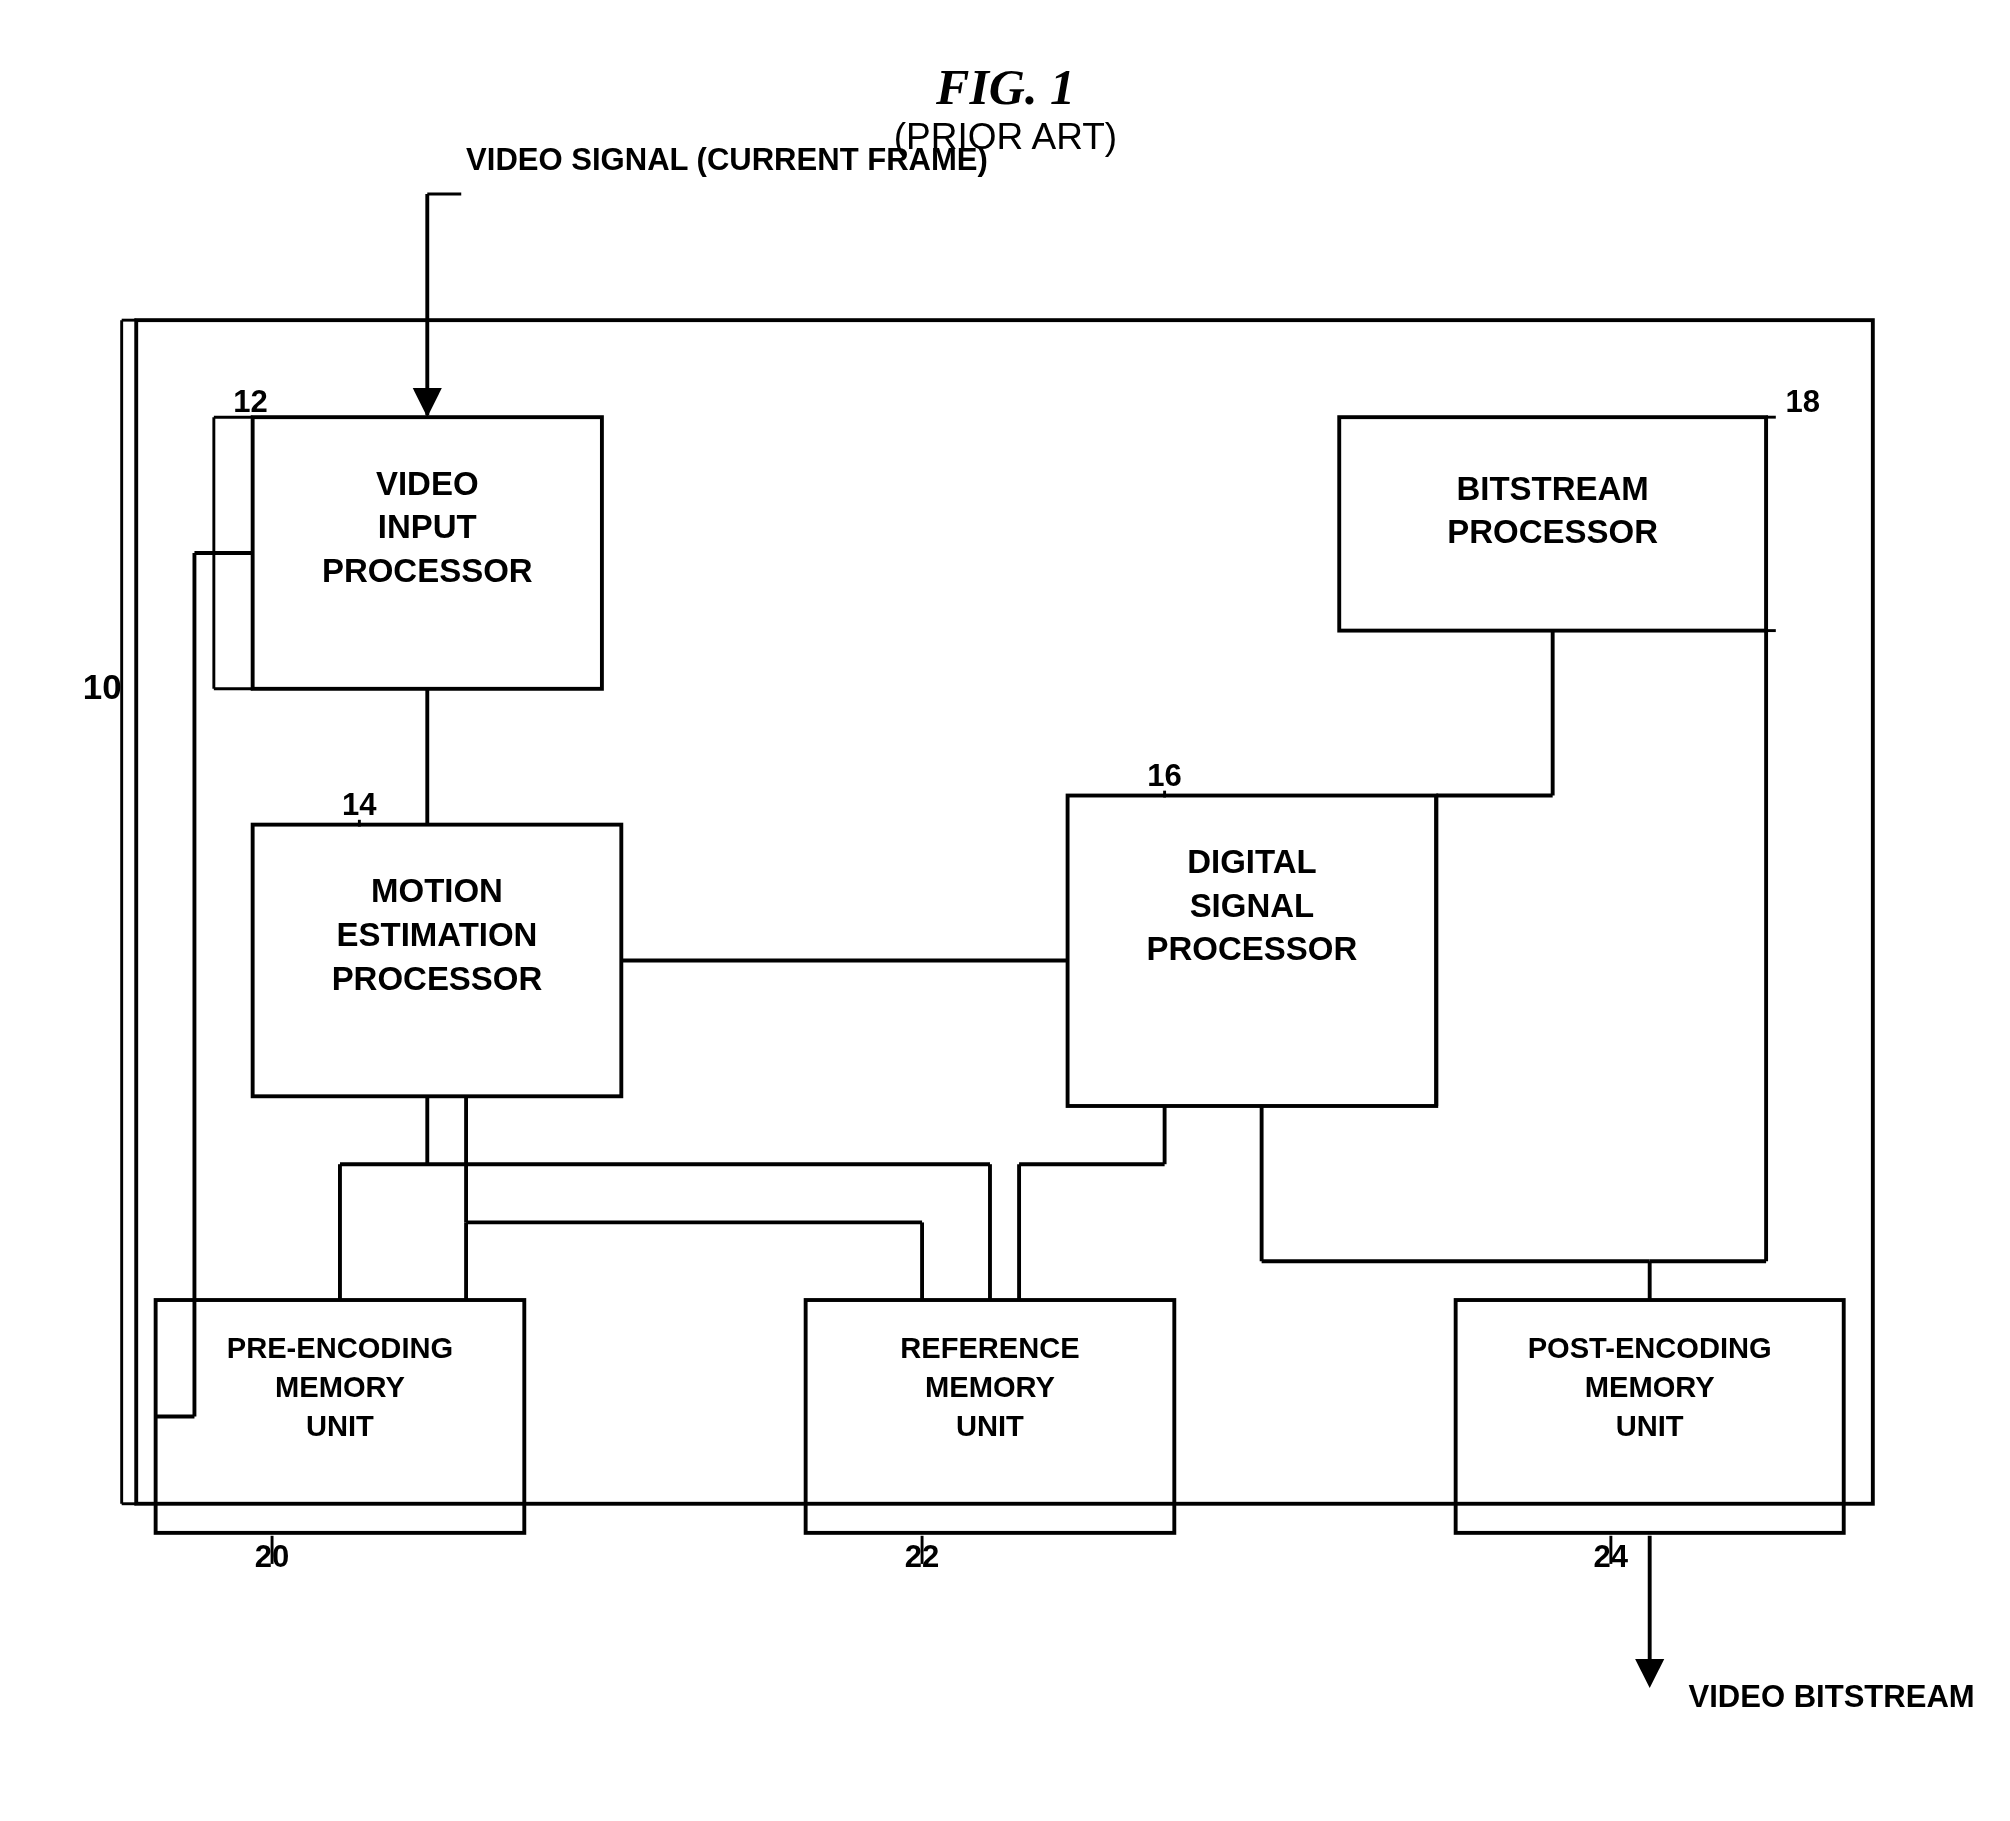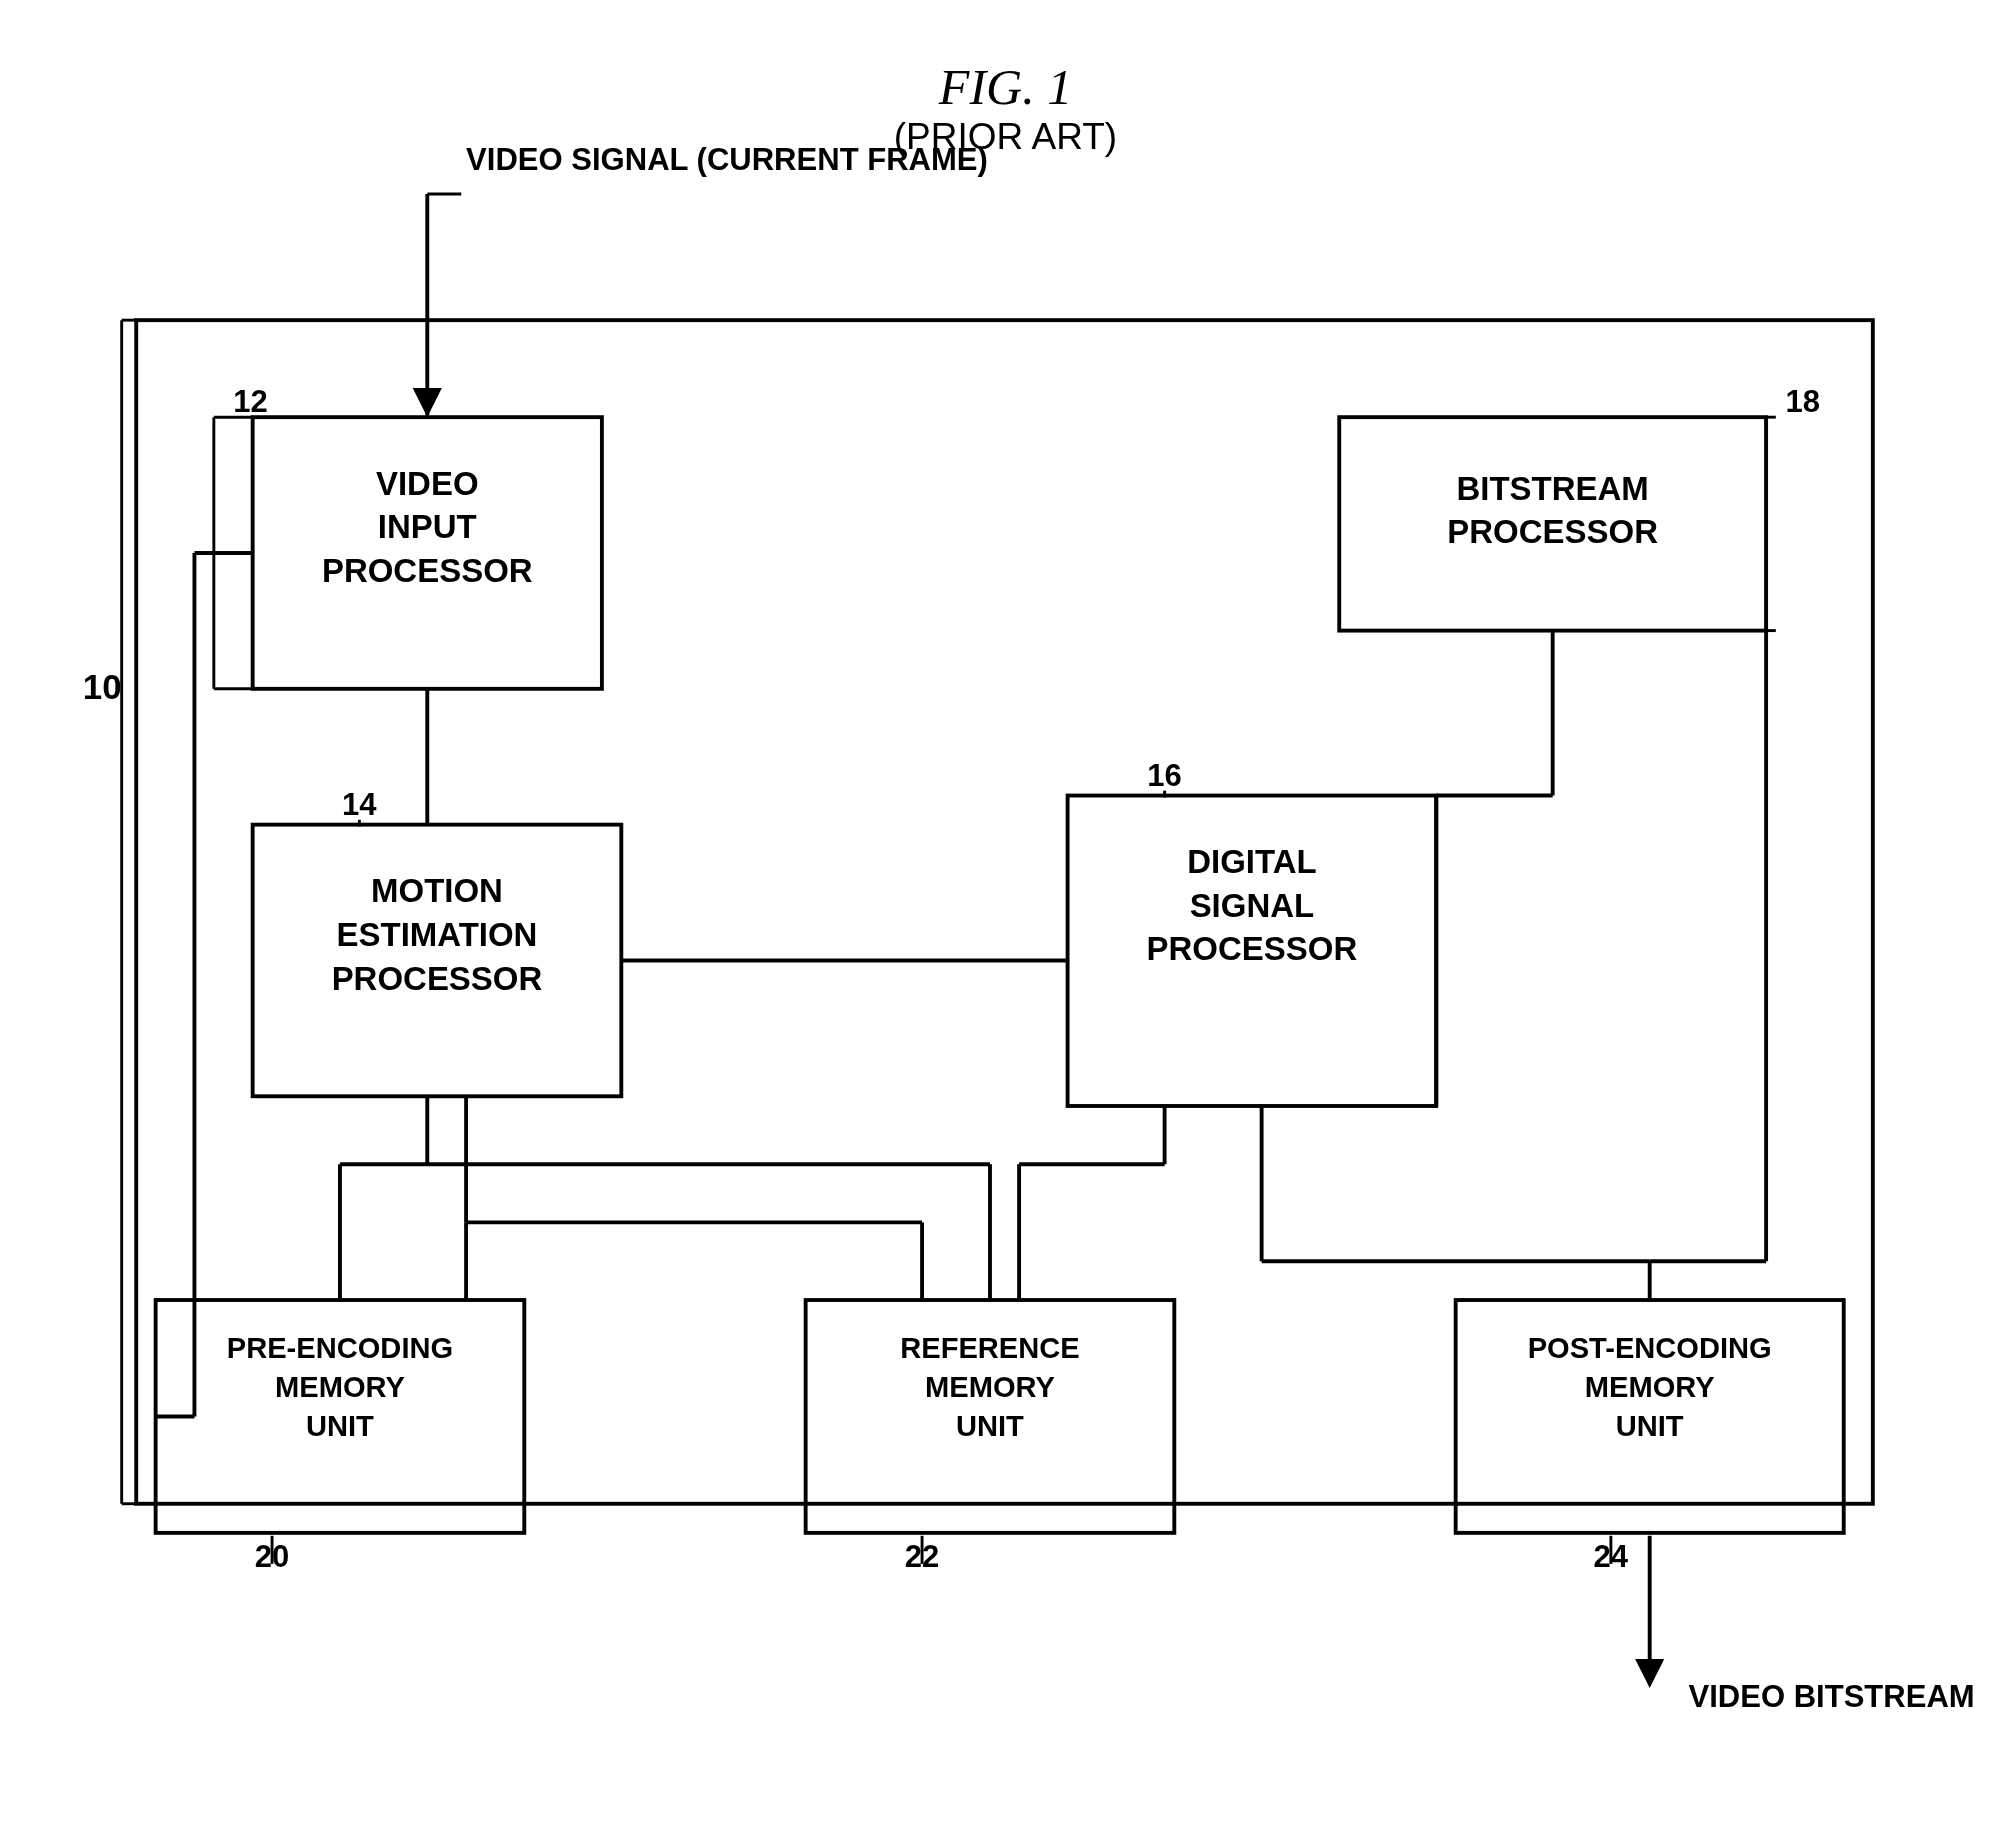--- a/index.html
+++ b/index.html
@@ -17,21 +17,21 @@
       position: relative;
       background: #fff;
     }
     .title-area {
       text-align: center;
       padding-top: 58px;
     }
     .fig-title {
       font-size: 50px;
       font-style: italic;
-      font-weight: normal;
+      font-weight: bold;
       font-family: 'Times New Roman', serif;
     }
     .prior-art {
       font-size: 37px;
       font-family: Liberation Sans, sans-serif;
     }
   </style>
 </head>
 <body>
 

